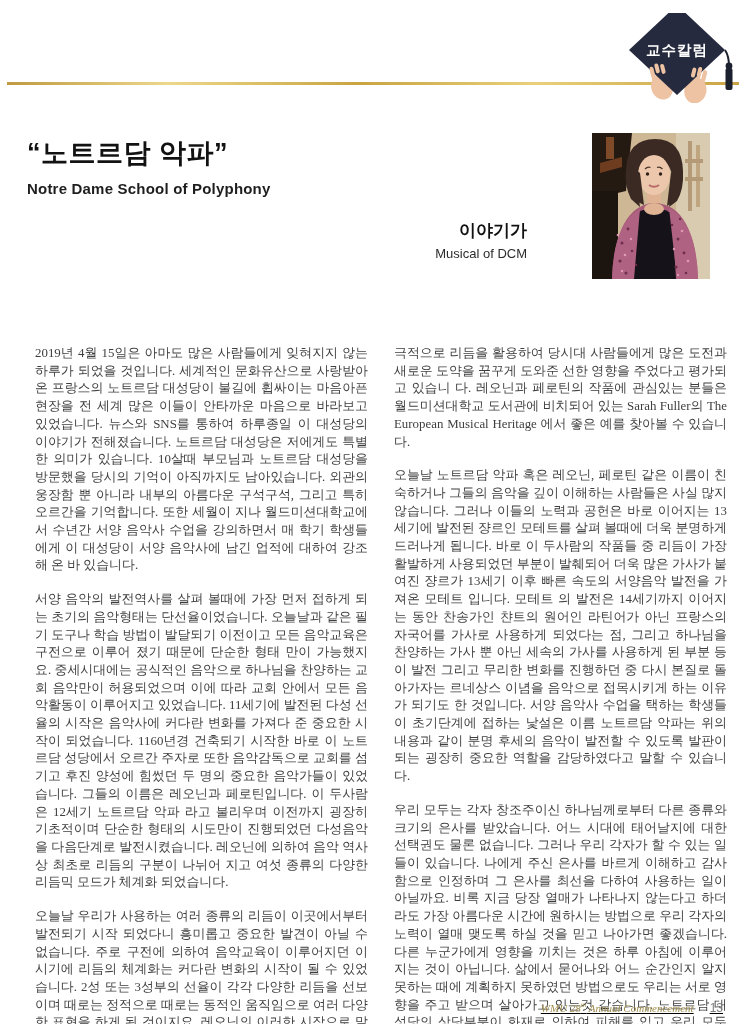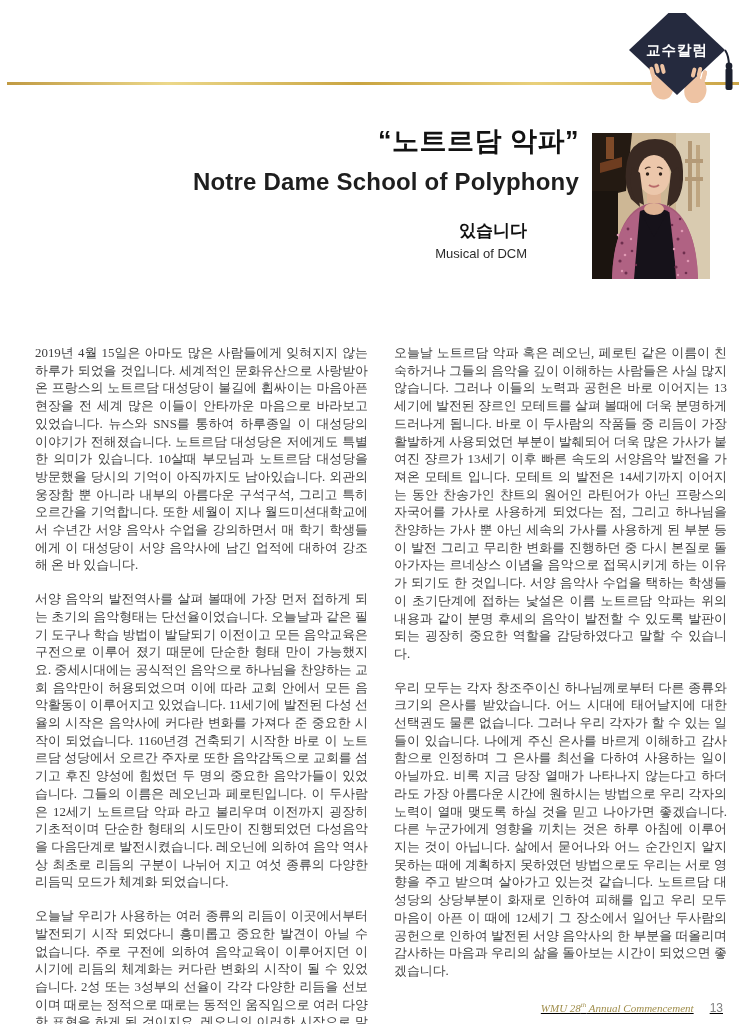--- a/index.html
+++ b/index.html
@@ -40,34 +40,34 @@
     color: #ffffff;
     font-size: 14.5px;
     font-weight: bold;
     letter-spacing: 1px;
     z-index: 3;
   }
 
   
   .title-block {
     position: absolute;
-    left: 20px; top: 110px;
+    left: 20px; top: 122px;
     width: 552px;
-    text-align: right;
+    text-align: left;
     z-index: 1;
   }
   .main-title {
     font-size: 27px;
     font-weight: bold;
     color: #121212;
     letter-spacing: 0.5px;
   }
   .sub-title {
     margin-top: 9px;
-    font-size: 24px;
+    font-size: 15px;
     font-weight: bold;
     color: #1e1e1e;
     letter-spacing: 0.2px;
   }
 
   
   .author-block {
     position: absolute;
     right: 212px; top: 206px;
     text-align: right;
@@ -180,21 +180,21 @@
     </svg>
     <div class="badge-label">교수칼럼</div>
   </div>
 
   <div class="title-block">
     <div class="main-title">“노트르담 악파”</div>
     <div class="sub-title">Notre Dame School of Polyphony</div>
   </div>
 
   <div class="author-block">
-    <div class="author-name">있습니다</div>
+    <div class="author-name">이야기가</div>
     <div class="author-title">Musical of DCM</div>
   </div>
 
   <div class="photo">
     <svg width="118" height="146" viewBox="0 0 118 146">
       <rect x="0" y="0" width="118" height="146" fill="#cdb795"></rect>
       <rect x="84" y="0" width="34" height="146" fill="#d9cbb0"></rect>
       <rect x="96" y="8" width="4" height="70" fill="#b49a77"></rect>
       <rect x="104" y="12" width="4" height="62" fill="#bfa681"></rect>
       <rect x="93" y="26" width="18" height="4" fill="#b49a77"></rect>
@@ -255,20 +255,21 @@
     </svg>
   </div>
 
   <div class="columns">
     <div class="col">
       <p>2019년 4월 15일은 아마도 많은 사람들에게 잊혀지지 않는 하루가 되었을 것입니다. 세계적인 문화유산으로 사랑받아온 프랑스의 노트르담 대성당이 불길에 휩싸이는 마음아픈 현장을 전 세계 많은 이들이 안타까운 마음으로 바라보고 있었습니다. 뉴스와 SNS를 통하여 하루종일 이 대성당의 이야기가 전해졌습니다. 노트르담 대성당은 저에게도 특별한 의미가 있습니다. 10살때 부모님과 노트르담 대성당을 방문했을 당시의 기억이 아직까지도 남아있습니다. 외관의 웅장함 뿐 아니라 내부의 아름다운 구석구석, 그리고 특히 오르간을 기억합니다. 또한 세월이 지나 월드미션대학교에서 수년간 서양 음악사 수업을 강의하면서 매 학기 학생들에게 이 대성당이 서양 음악사에 남긴 업적에 대하여 강조해 온 바 있습니다.</p>
       <p>서양 음악의 발전역사를 살펴 볼때에 가장 먼저 접하게 되는 초기의 음악형태는 단선율이었습니다. 오늘날과 같은 필기 도구나 학습 방법이 발달되기 이전이고 모든 음악교육은 구전으로 이루어 졌기 때문에 단순한 형태 만이 가능했지요. 중세시대에는 공식적인 음악으로 하나님을 찬양하는 교회 음악만이 허용되었으며 이에 따라 교회 안에서 모든 음악활동이 이루어지고 있었습니다. 11세기에 발전된 다성 선율의 시작은 음악사에 커다란 변화를 가져다 준 중요한 시작이 되었습니다. 1160년경 건축되기 시작한 바로 이 노트르담 성당에서 오르간 주자로 또한 음악감독으로 교회를 섬기고 후진 양성에 힘썼던 두 명의 중요한 음악가들이 있었습니다. 그들의 이름은 레오닌과 페로틴입니다. 이 두사람은 12세기 노트르담 악파 라고 불리우며 이전까지 굉장히 기초적이며 단순한 형태의 시도만이 진행되었던 다성음악을 다음단계로 발전시켰습니다. 레오닌에 의하여 음악 역사상 최초로 리듬의 구분이 나뉘어 지고 여섯 종류의 다양한 리듬믹 모드가 체계화 되었습니다.</p>
       <p>오늘날 우리가 사용하는 여러 종류의 리듬이 이곳에서부터 발전되기 시작 되었다니 흥미롭고 중요한 발견이 아닐 수 없습니다. 주로 구전에 의하여 음악교육이 이루어지던 이 시기에 리듬의 체계화는 커다란 변화의 시작이 될 수 있었습니다. 2성 또는 3성부의 선율이 각각 다양한 리듬을 선보이며 때로는 정적으로 때로는 동적인 움직임으로 여러 다양한 표현을 하게 된 것이지요. 레오닌의 이러한 시작으로 말미암아 하나님을 찬양하는 찬송가인 챤트는 본격적으로 발전을 시작하게 됩니다. 레오닌과 동시대의 음악가인 페로틴은 이제까지의 레오닌의 활약에 힘입어 더욱 한 단계 높은 선율의 발전을 꾀하게 됩니다. 페로틴을 통하여 4성부라는 복잡한 형태의 곡들이 이미 12세기 말에 나타나게 되니 놀라운 일이 아닐 수 없습니다. 페로틴은 레오닌보다 더욱 적</p>
     </div>
     <div class="col">
+      <p>극적으로 리듬을 활용하여 당시대 사람들에게 많은 도전과 새로운 도약을 꿈꾸게 도와준 선한 영향을 주었다고 평가되고 있습니 다. 레오닌과 페로틴의 작품에 관심있는 분들은 월드미션대학교 도서관에 비치되어 있는 Sarah Fuller의 The European Musical Heritage 에서 좋은 예를 찾아볼 수 있습니다.</p>
       <p>오늘날 노트르담 악파 혹은 레오닌, 페로틴 같은 이름이 친숙하거나 그들의 음악을 깊이 이해하는 사람들은 사실 많지 않습니다. 그러나 이들의 노력과 공헌은 바로 이어지는 13세기에 발전된 쟝르인 모테트를 살펴 볼때에 더욱 분명하게 드러나게 됩니다. 바로 이 두사람의 작품들 중 리듬이 가장 활발하게 사용되었던 부분이 발췌되어 더욱 많은 가사가 붙여진 쟝르가 13세기 이후 빠른 속도의 서양음악 발전을 가져온 모테트 입니다. 모테트 의 발전은 14세기까지 이어지는 동안 찬송가인 챤트의 원어인 라틴어가 아닌 프랑스의 자국어를 가사로 사용하게 되었다는 점, 그리고 하나님을 찬양하는 가사 뿐 아닌 세속의 가사를 사용하게 된 부분 등이 발전 그리고 무리한 변화를 진행하던 중 다시 본질로 돌아가자는 르네상스 이념을 음악으로 접목시키게 하는 이유가 되기도 한 것입니다. 서양 음악사 수업을 택하는 학생들이 초기단계에 접하는 낯설은 이름 노트르담 악파는 위의 내용과 같이 분명 후세의 음악이 발전할 수 있도록 발판이 되는 굉장히 중요한 역할을 감당하였다고 말할 수 있습니다.</p>
       <p>우리 모두는 각자 창조주이신 하나님께로부터 다른 종류와 크기의 은사를 받았습니다. 어느 시대에 태어날지에 대한 선택권도 물론 없습니다. 그러나 우리 각자가 할 수 있는 일들이 있습니다. 나에게 주신 은사를 바르게 이해하고 감사함으로 인정하며 그 은사를 최선을 다하여 사용하는 일이 아닐까요. 비록 지금 당장 열매가 나타나지 않는다고 하더라도 가장 아름다운 시간에 원하시는 방법으로 우리 각자의 노력이 열매 맺도록 하실 것을 믿고 나아가면 좋겠습니다. 다른 누군가에게 영향을 끼치는 것은 하루 아침에 이루어 지는 것이 아닙니다. 삶에서 묻어나와 어느 순간인지 알지 못하는 때에 계획하지 못하였던 방법으로도 우리는 서로 영향을 주고 받으며 살아가고 있는것 같습니다. 노트르담 대성당의 상당부분이 화재로 인하여 피해를 입고 우리 모두 마음이 아픈 이 때에 12세기 그 장소에서 일어난 두사람의 공헌으로 인하여 발전된 서양 음악사의 한 부분을 떠올리며 감사하는 마음과 우리의 삶을 돌아보는 시간이 되었으면 좋겠습니다.</p>
     </div>
   </div>
 
   <div class="footer">
     <span class="journal-line"><span>WMU 28</span><sup>th</sup><span> Annual Commencement</span></span>
     <span class="page-number">13</span>
   </div>
 

